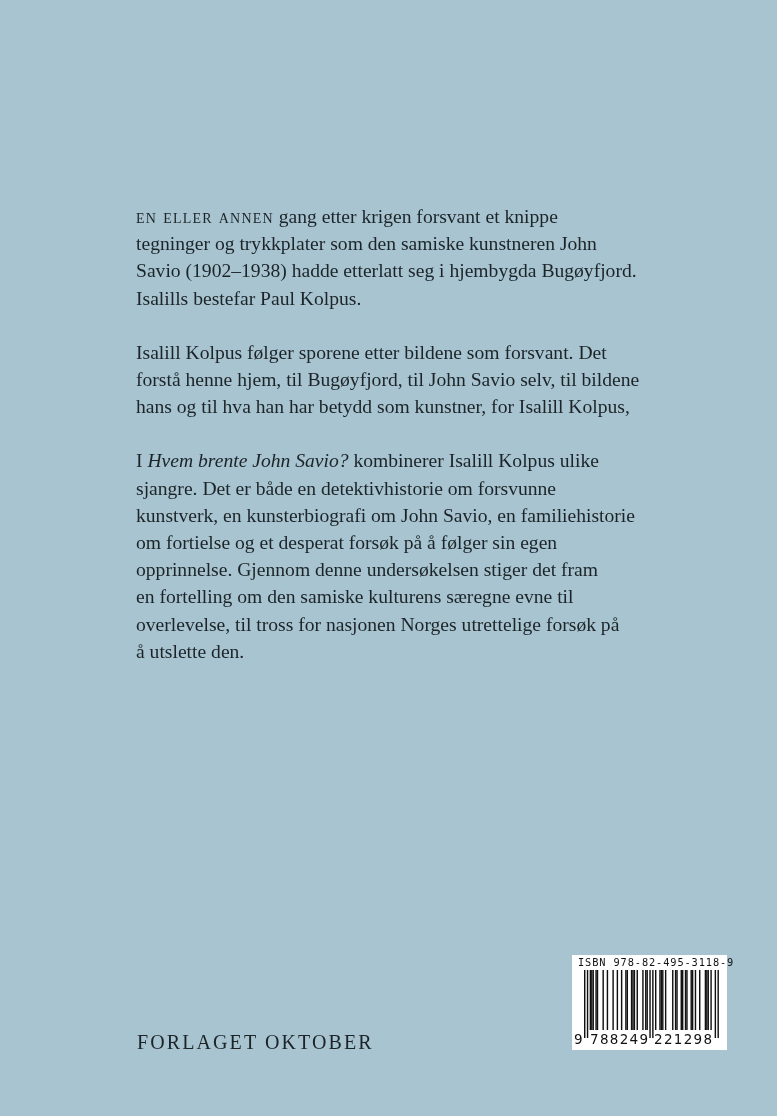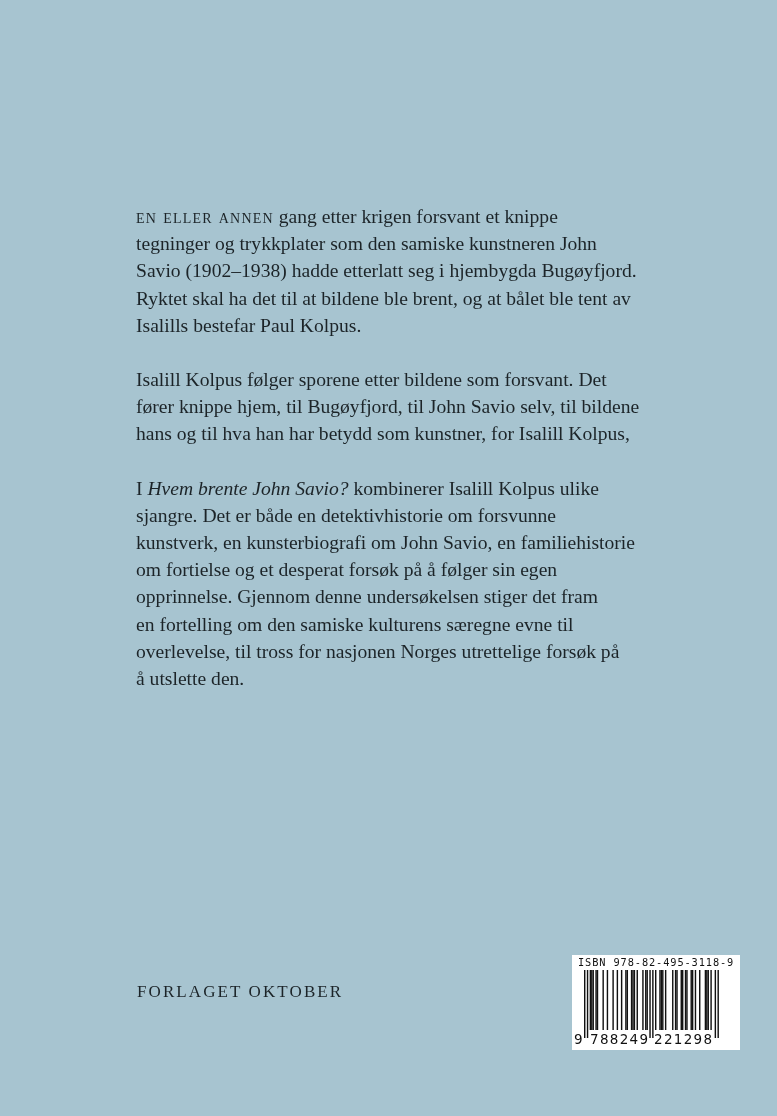--- a/index.html
+++ b/index.html
@@ -26,33 +26,32 @@
     .line { display: block; white-space: nowrap; }
     .smallcaps {
       font-variant: small-caps;
       text-transform: lowercase;
       letter-spacing: 1.2px;
     }
     em { font-style: italic; text-align: center; }
     .publisher {
       position: absolute;
       left: 137px;
-      top: 982px;
-      font-size: 17px;
+      top: 1031px;
+      font-size: 20px;
       letter-spacing: 2.1px;
       font-weight: normal;
     }
     .barcode-box {
       position: absolute;
       left: 572px;
       top: 955px;
       width: 155px;
       height: 95px;
       background: #ffffff;
-      padding-left: 13px;
     }
     .isbn-label {
       position: absolute;
       left: 6px; top: 1px;
       font-family: "DejaVu Sans Mono", "Liberation Mono", monospace;
       font-size: 10.3px;
       letter-spacing: 0.9px;
       color: #111;
       white-space: nowrap;
     }
@@ -70,26 +69,25 @@
     }
   </style>
 </head>
 <body>
 
 <div class="blurb">
   <p class="para">
     <span class="line"><span class="smallcaps">EN ELLER ANNEN</span><span> gang etter krigen forsvant et knippe</span></span>
     <span class="line">tegninger og trykkplater som den samiske kunstneren John</span>
     <span class="line">Savio (1902–1938) hadde etterlatt seg i hjembygda Bugøyfjord.</span>
-    <span class="line">Ryktet skal ha det til at bildene ble brent, og at bålet ble tent av</span>
     <span class="line">Isalills bestefar Paul Kolpus.</span>
   </p>
   <p class="para">
     <span class="line">Isalill Kolpus følger sporene etter bildene som forsvant. Det</span>
-    <span class="line">fører knippe hjem, til Bugøyfjord, til John Savio selv, til bildene</span>
+    <span class="line">forstå henne hjem, til Bugøyfjord, til John Savio selv, til bildene</span>
     <span class="line">hans og til hva han har betydd som kunstner, for Isalill Kolpus,</span>
   </p>
   <p class="para">
     <span class="line"><span>I </span><em>Hvem brente John Savio?</em><span> kombinerer Isalill Kolpus ulike</span></span>
     <span class="line">sjangre. Det er både en detektivhistorie om forsvunne</span>
     <span class="line">kunstverk, en kunsterbiografi om John Savio, en familiehistorie</span>
     <span class="line">om fortielse og et desperat forsøk på å følger sin egen</span>
     <span class="line">opprinnelse. Gjennom denne undersøkelsen stiger det fram</span>
     <span class="line">en fortelling om den samiske kulturens særegne evne til</span>
     <span class="line">overlevelse, til tross for nasjonen Norges utrettelige forsøk på</span>

